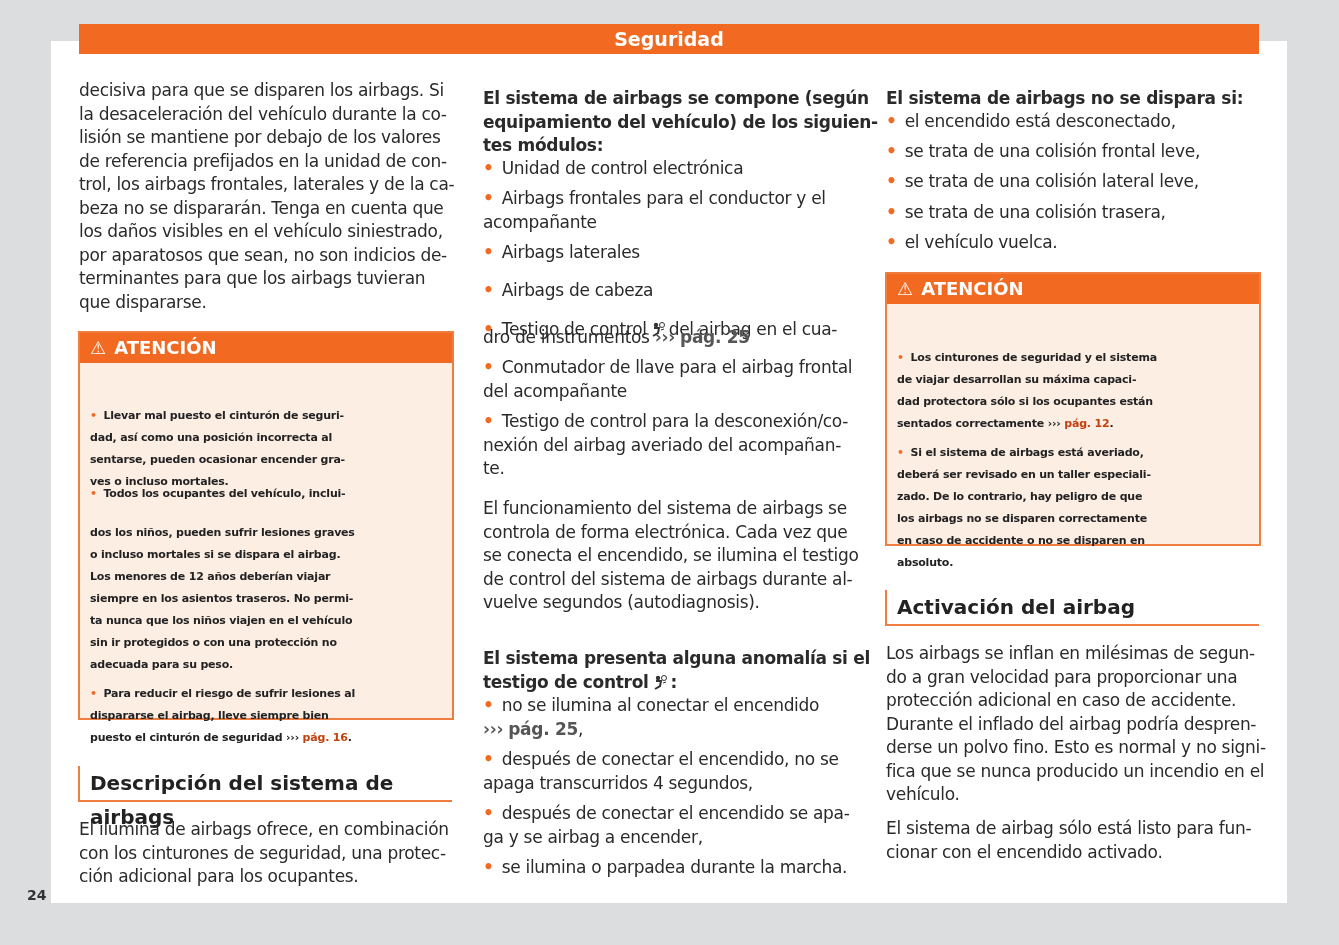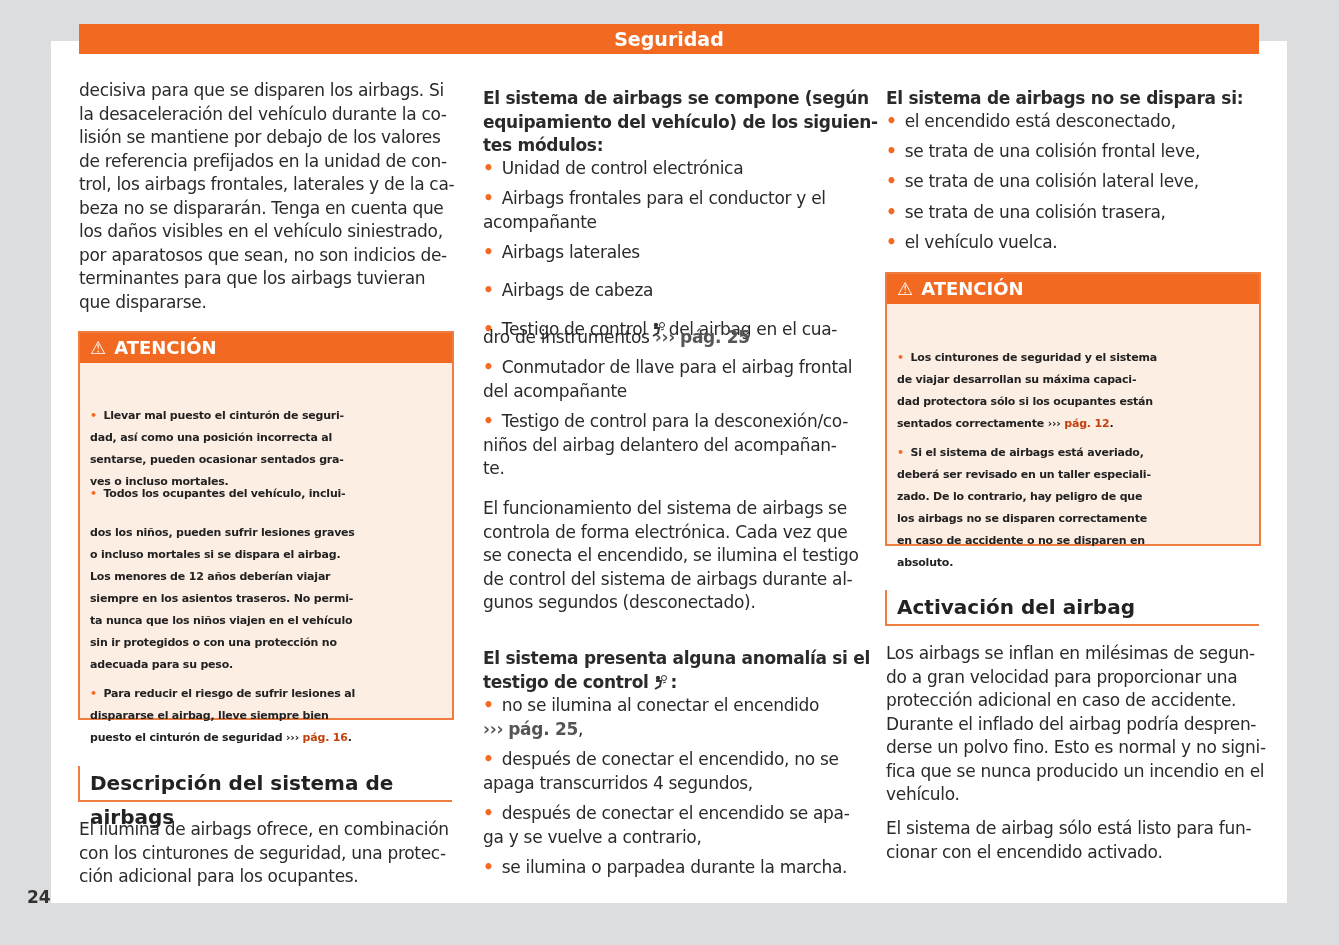--- a/index.html
+++ b/index.html
@@ -14,21 +14,21 @@
     background:#ffffff;
   }
   .header-bar {
     position:absolute; left:79px; top:24px; width:1180px; height:30px;
     background:#f26a22;
     color:#ffffff; font-weight:bold; font-size:19px;
     text-align:center; line-height:30px;
   }
   .page-number {
     position:absolute; left:27px; top:887px;
-    font-size:17px; font-weight:bold; color:#333;text-align:center;
+    font-size:14px; font-weight:bold; color:#333;text-align:center;
   }
   .col { position:absolute; }
   .line { position:absolute; left:0; white-space:nowrap; font-size:17px; line-height:23px; letter-spacing:-0.3px; }
   .b { font-weight:bold;margin-top:8px; }
   .dot { color:#f26a22; font-weight:bold; margin-right:3px; }
   .link { font-weight:bold; color:#555; }
   .link-gray { color:#c2410c; font-weight:bold; }
   .warn {
     position:absolute; border:2px solid #ef7d3f; background:#fdeee4;
   }
@@ -66,21 +66,21 @@
   <div class="line" style="top:211.5px">que dispararse.</div>
 </div>
 
 <div class="warn" style="left:78px; top:331px; width:372px; height:385px;">
   <div class="warn-head">
     <span class="tri">⚠</span><span>ATENCIÓN</span>
   </div>
   <div style="position:absolute; left:10px; top:38px; width:360px;">
     <div class="line" style="top:0"><span class="dot">•</span> <span>Llevar mal puesto el cinturón de seguri-</span></div>
     <div class="line" style="top:22px">dad, así como una posición incorrecta al</div>
-    <div class="line" style="top:44px">sentarse, pueden ocasionar sentados gra-</div>
+    <div class="line" style="top:44px">sentarse, pueden ocasionar encender gra-</div>
     <div class="line" style="top:66px">ves o incluso mortales.</div>
 
     <div class="line" style="top:78px"><span class="dot">•</span> <span>Todos los ocupantes del vehículo, inclui-</span></div>
     <div class="line" style="top:117px">dos los niños, pueden sufrir lesiones graves</div>
     <div class="line" style="top:139px">o incluso mortales si se dispara el airbag.</div>
     <div class="line" style="top:161px">Los menores de 12 años deberían viajar</div>
     <div class="line" style="top:183px">siempre en los asientos traseros. No permi-</div>
     <div class="line" style="top:205px">ta nunca que los niños viajen en el vehículo</div>
     <div class="line" style="top:227px">sin ir protegidos o con una protección no</div>
     <div class="line" style="top:249px">adecuada para su peso.</div>
@@ -118,45 +118,45 @@
         <path d="M4 7 L9 7 L8 12 L3 15" stroke="#333" stroke-width="2" fill="none"></path>
         <circle cx="12" cy="4" r="2.5" fill="none" stroke="#333" stroke-width="1"></circle>
         <path d="M11 9 L14 8" stroke="#333" stroke-width="1"></path>
       </svg><span>del airbag en el cua-</span></div>
   <div class="line" style="top:246.5px"><span>dro de instrumentos</span> <span class="link">›››</span> <span class="link">pág. 25</span></div>
 
   <div class="line" style="top:277px"><span class="dot">•</span> <span>Conmutador de llave para el airbag frontal</span></div>
   <div class="line" style="top:300.5px">del acompañante</div>
 
   <div class="line" style="top:331px"><span class="dot">•</span> <span>Testigo de control para la desconexión/co-</span></div>
-  <div class="line" style="top:354.5px">niños del airbag delantero del acompañan-</div>
+  <div class="line" style="top:354.5px">nexión del airbag averiado del acompañan-</div>
   <div class="line" style="top:378px">te.</div>
 
   <div class="line" style="top:418px">El funcionamiento del sistema de airbags se</div>
   <div class="line" style="top:441.5px">controla de forma electrónica. Cada vez que</div>
   <div class="line" style="top:465px">se conecta el encendido, se ilumina el testigo</div>
   <div class="line" style="top:488.5px">de control del sistema de airbags durante al-</div>
-  <div class="line" style="top:512px">gunos segundos (desconectado).</div>
+  <div class="line" style="top:512px">vuelve segundos (autodiagnosis).</div>
 
   <div class="line b" style="top:560px">El sistema presenta alguna anomalía si el</div>
   <div class="line b" style="top:583.5px"><span>testigo de control</span><svg class="icon-airbag" viewBox="0 0 16 16">
         <circle cx="6" cy="4" r="2.2" fill="#333"></circle>
         <path d="M4 7 L9 7 L8 12 L3 15" stroke="#333" stroke-width="2" fill="none"></path>
         <circle cx="12" cy="4" r="2.5" fill="none" stroke="#333" stroke-width="1"></circle>
         <path d="M11 9 L14 8" stroke="#333" stroke-width="1"></path>
       </svg><span>:</span></div>
 
   <div class="line" style="top:615px"><span class="dot">•</span> <span>no se ilumina al conectar el encendido</span></div>
   <div class="line" style="top:638.5px"><span class="link">›››</span> <span class="link">pág. 25</span><span>,</span></div>
 
   <div class="line" style="top:669px"><span class="dot">•</span> <span>después de conectar el encendido, no se</span></div>
   <div class="line" style="top:692.5px">apaga transcurridos 4 segundos,</div>
 
   <div class="line" style="top:723px"><span class="dot">•</span> <span>después de conectar el encendido se apa-</span></div>
-  <div class="line" style="top:746.5px">ga y se vuelve a contrario,</div>
+  <div class="line" style="top:746.5px">ga y se airbag a encender,</div>
 
   <div class="line" style="top:777px"><span class="dot">•</span> <span>se ilumina o parpadea durante la marcha.</span></div>
 </div>
 
 <div class="col" style="left:886px; top:79px; width:375px;">
   <div class="line b" style="top:0">El sistema de airbags no se dispara si:</div>
   <div class="line" style="top:31px"><span class="dot">•</span> <span>el encendido está desconectado,</span></div>
   <div class="line" style="top:61px"><span class="dot">•</span> <span>se trata de una colisión frontal leve,</span></div>
   <div class="line" style="top:91px"><span class="dot">•</span> <span>se trata de una colisión lateral leve,</span></div>
   <div class="line" style="top:122px"><span class="dot">•</span> <span>se trata de una colisión trasera,</span></div>

